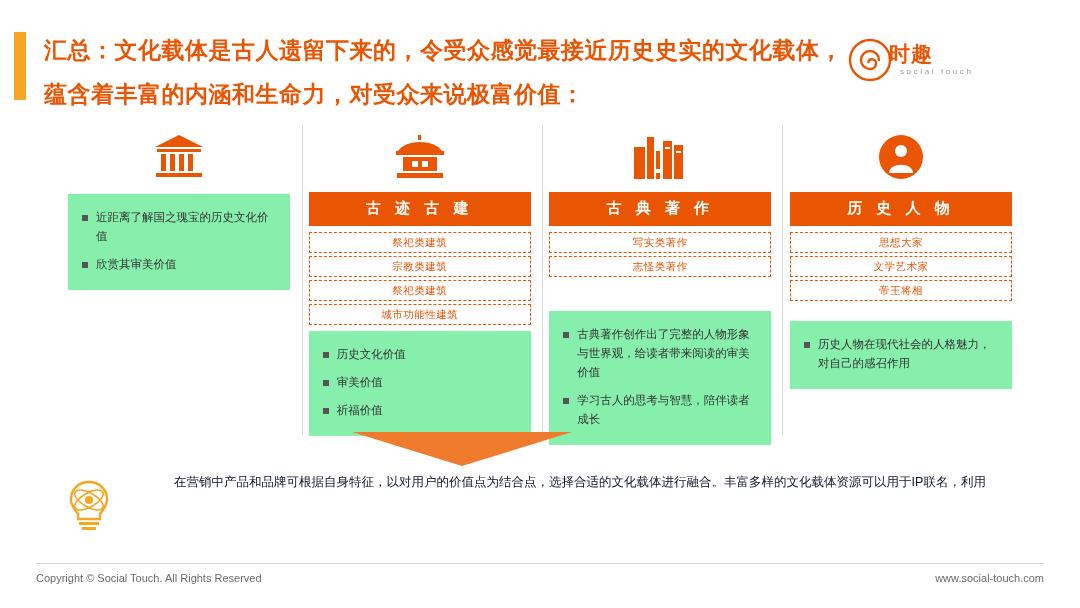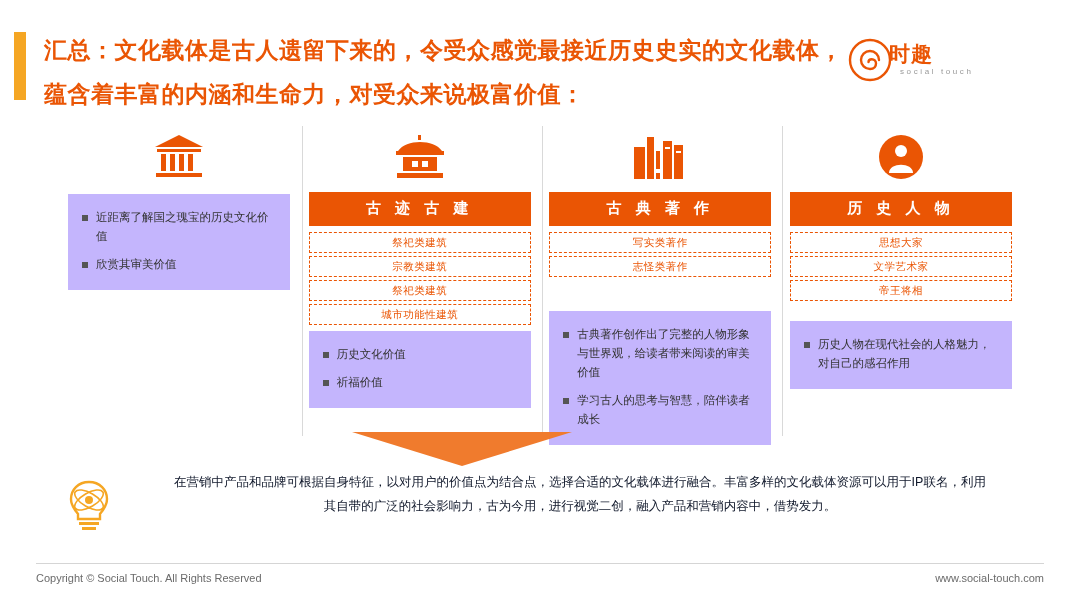--- a/index.html
+++ b/index.html
@@ -120,21 +120,21 @@
   .tag {
     border: 1px dashed #ea5504;
     color: #ea5504;
     font-size: 10.5px;
     text-align: center;
     padding: 2.5px 0;
     margin-bottom: 3px;
     letter-spacing: 0.5px;
   }
   .bullets {
-    background: #c4b5fd;
+    background: #86efac;
     padding: 14px 14px 16px 14px;
     margin-top: 6px;
   }
   .bullet {
     display: flex;
     align-items: flex-start;
     margin-bottom: 9px;
     line-height: 19px;
   }
   .bullet:last-child { margin-bottom: 0; }
@@ -287,20 +287,24 @@
       <div class="tags">
         <div class="tag">祭祀类建筑</div>
         <div class="tag">宗教类建筑</div>
         <div class="tag">祭祀类建筑</div>
         <div class="tag">城市功能性建筑</div>
       </div>
       <div class="bullets">
         <div class="bullet">
           <span class="sq"></span>
           <span class="btext">历史文化价值</span>
+        </div>
+        <div class="bullet">
+          <span class="sq"></span>
+          <span class="btext">审美价值</span>
         </div>
         <div class="bullet">
           <span class="sq"></span>
           <span class="btext">祈福价值</span>
         </div>
       </div>
     </div>
 
     <div class="col">
       <div class="icon-wrap">
@@ -371,21 +375,20 @@
         <path d="M27 8 C16 8 9 16 9 25 c0 7 4 11 7 15 l0 5 l22 0 l0 -5 c3 -4 7 -8 7 -15 C45 16 38 8 27 8 Z" fill="none" stroke="#f5a623" stroke-width="2.4"></path>
         <rect x="17" y="48" width="20" height="3" fill="#f5a623"></rect>
         <rect x="20" y="53" width="14" height="3" fill="#f5a623"></rect>
         <ellipse cx="27" cy="26" rx="16" ry="7" fill="none" stroke="#f5a623" stroke-width="1.6" transform="rotate(-30 27 26)"></ellipse>
         <ellipse cx="27" cy="26" rx="16" ry="7" fill="none" stroke="#f5a623" stroke-width="1.6" transform="rotate(30 27 26)"></ellipse>
         <circle cx="27" cy="26" r="4" fill="#f5a623"></circle>
       </svg>
     </div>
     <div class="callout-body">
       <div class="callout-text">在营销中产品和品牌可根据自身特征，以对用户的价值点为结合点，选择合适的文化载体进行融合。丰富多样的文化载体资源可以用于IP联名，利用</div>
-      <div class="callout-text">其自带的广泛的社会影响力，古为今用，进行视觉二创，融入产品和营销内容中，借势发力。</div>
     </div>
   </div>
 
   <div class="sep-line"></div>
   <div class="footer">
     <span>Copyright © Social Touch. All Rights Reserved</span>
     <span>www.social-touch.com</span>
   </div>
 
 </div>

